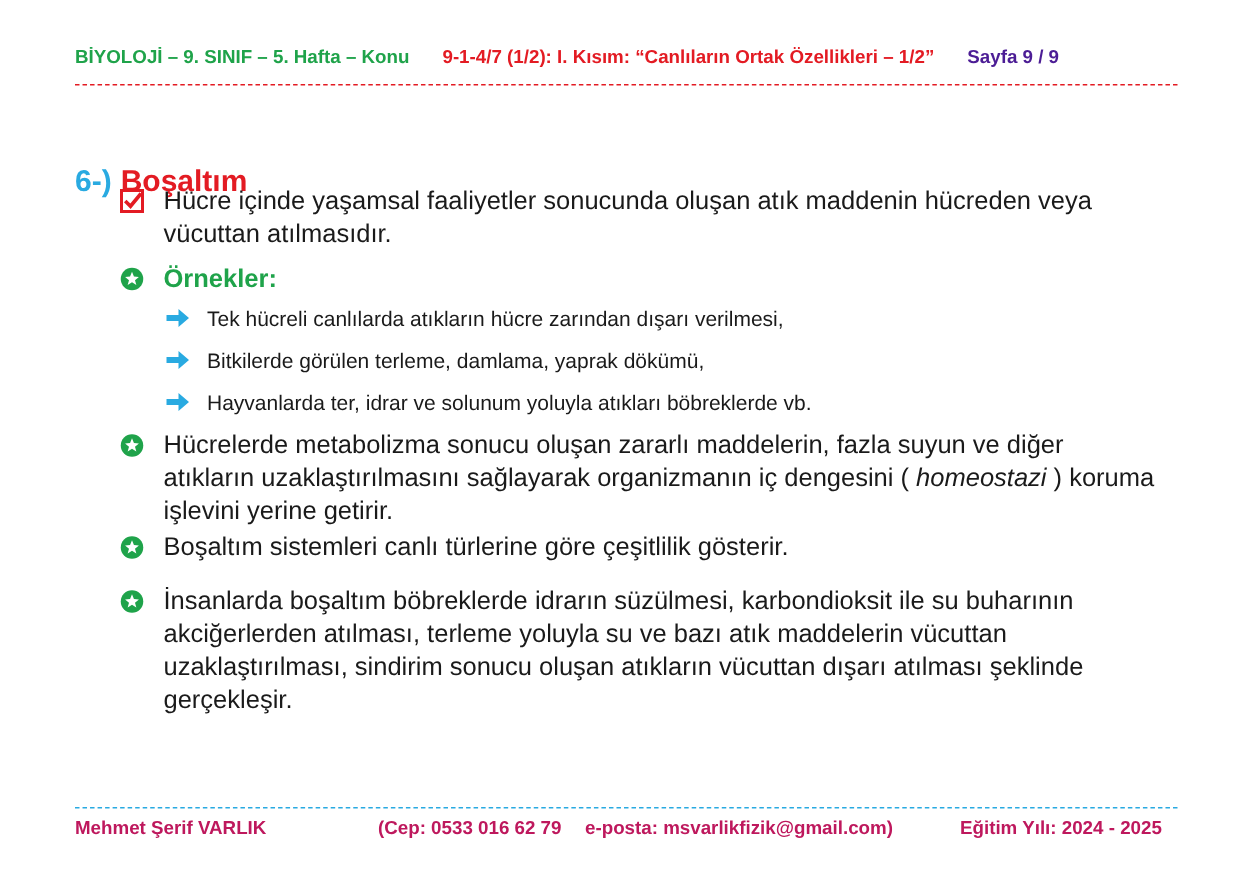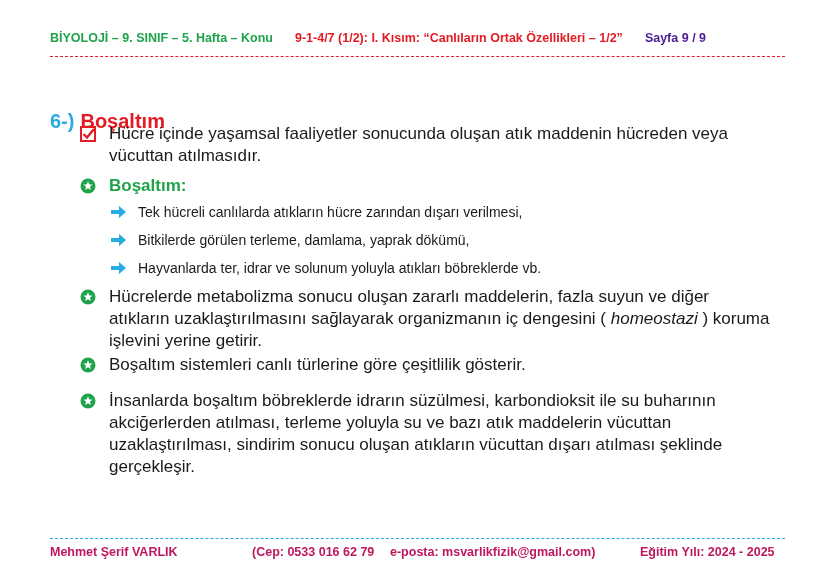--- a/index.html
+++ b/index.html
@@ -45,21 +45,21 @@
     <path d="M3.5 8 L7 11.5 L14 3" fill="none" stroke="#e31b23" stroke-width="2.4"></path>
   </svg>
   <span class="text">Hücre içinde yaşamsal faaliyetler sonucunda oluşan atık maddenin hücreden veya vücuttan atılmasıdır.</span>
 </div>
 
 <div class="item" style="top:175px;">
   <svg class="icon" viewBox="0 0 16 16">
     <circle cx="8" cy="8" r="7.5" fill="#1fa34a"></circle>
     <polygon points="8,3.2 9.3,6.4 12.6,6.6 10,8.8 10.9,12 8,10.2 5.1,12 6,8.8 3.4,6.6 6.7,6.4" fill="#ffffff"></polygon>
   </svg>
-  <span class="text green-bold">Boşaltım:</span>
+  <span class="text green-bold">Örnekler:</span>
 </div>
 
 <div class="sub" style="top:201px;">
   <svg class="icon" viewBox="0 0 17 14">
     <path d="M1 5 H9 V1 L16 7 L9 13 V9 H1 Z" fill="#29aae1"></path>
   </svg>
   <span class="text">Tek hücreli canlılarda atıkların hücre zarından dışarı verilmesi,</span>
 </div>
 <div class="sub" style="top:229px;">
   <svg class="icon" viewBox="0 0 17 14">

